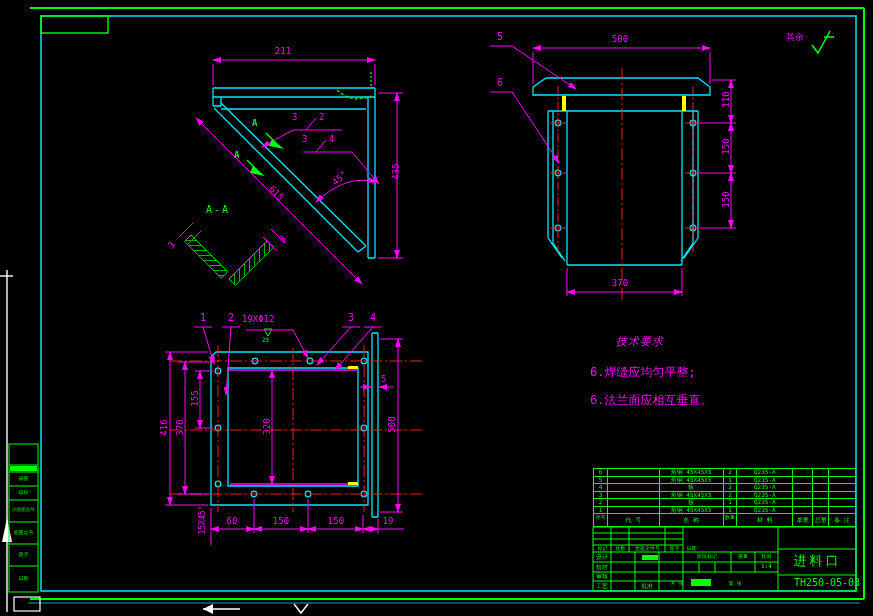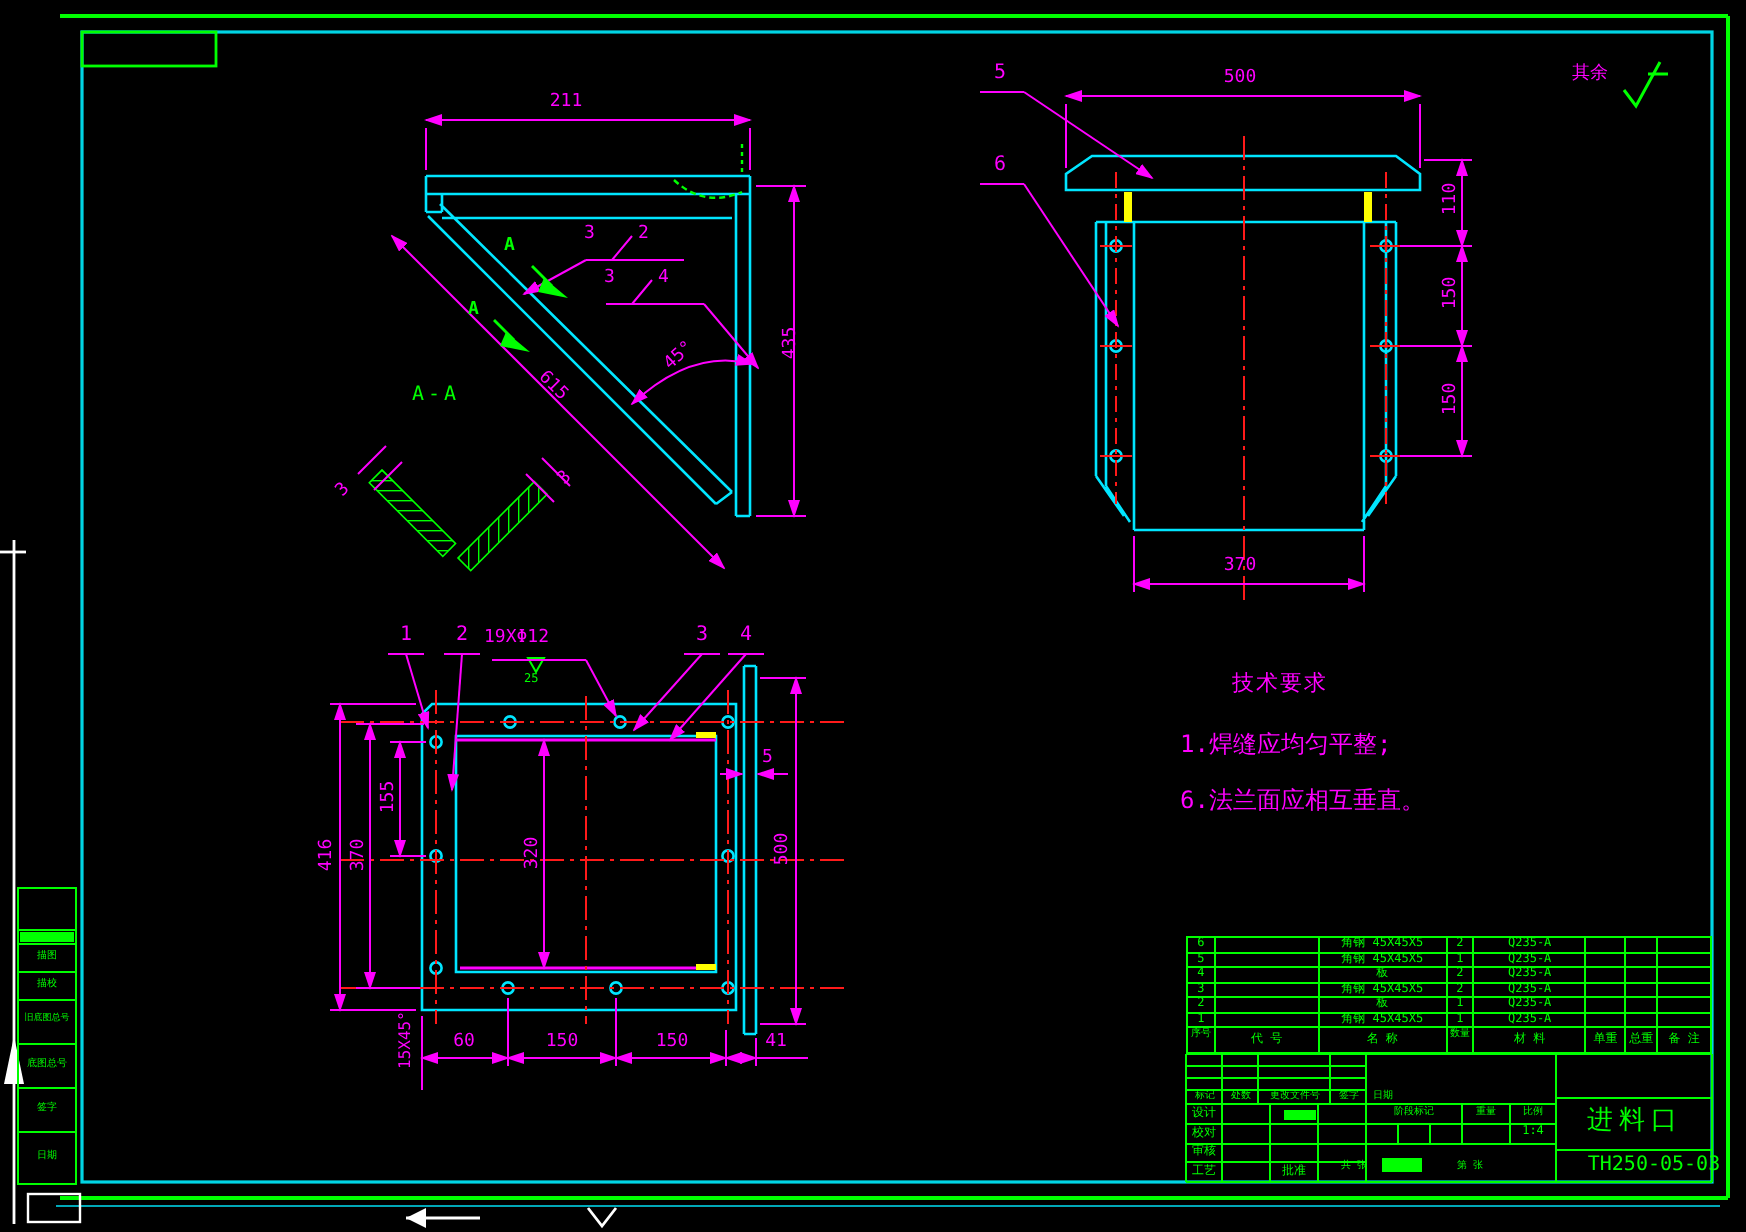--- a/index.html
+++ b/index.html
@@ -224,21 +224,21 @@
 <div class="t c" style="left:263px;top:47px;width:40px;">211</div>
 <div class="t c rot" style="left:381px;top:167px;width:30px;">435</div>
 <div class="t c r45" style="left:261px;top:189px;width:30px;">615</div>
 <div class="t c rm42" style="left:325px;top:174px;width:30px;">45°</div>
 <div class="t" style="left:292px;top:113px;">3</div>
 <div class="t" style="left:319px;top:113px;">2</div>
 <div class="t" style="left:302px;top:135px;">3</div>
 <div class="t" style="left:329px;top:135px;">4</div>
 <div class="t g" style="left:252px;top:119px;font-weight:bold;">A</div>
 <div class="t g" style="left:234px;top:151px;font-weight:bold;">A</div>
-<div class="t g" style="left:206px;top:193px;font-size:10px;letter-spacing:2px;">A-A</div>
+<div class="t g" style="left:206px;top:205px;font-size:10px;letter-spacing:2px;">A-A</div>
 <div class="t c rm45" style="left:166px;top:241px;width:12px;">3</div>
 <div class="t c rm45" style="left:277px;top:235px;width:12px;">3</div>
 
 <div class="t c" style="left:490px;top:32px;width:20px;font-size:10px;">5</div>
 <div class="t c" style="left:490px;top:78px;width:20px;font-size:10px;">6</div>
 <div class="t c" style="left:600px;top:35px;width:40px;">500</div>
 <div class="t c rot" style="left:711px;top:95px;width:30px;">110</div>
 <div class="t c rot" style="left:711px;top:142px;width:30px;">150</div>
 <div class="t c rot" style="left:711px;top:195px;width:30px;">150</div>
 <div class="t c" style="left:600px;top:279px;width:40px;">370</div>
@@ -251,26 +251,26 @@
 <div class="t g" style="left:262px;top:337px;font-size:6px;">25</div>
 <div class="t c rot" style="left:149px;top:423px;width:30px;">416</div>
 <div class="t c rot" style="left:165px;top:423px;width:30px;">370</div>
 <div class="t c rot" style="left:180px;top:394px;width:30px;">155</div>
 <div class="t c rot" style="left:252px;top:422px;width:30px;">320</div>
 <div class="t c rot" style="left:377px;top:420px;width:30px;">500</div>
 <div class="t" style="left:381px;top:375px;">5</div>
 <div class="t c" style="left:212px;top:517px;width:40px;">60</div>
 <div class="t c" style="left:261px;top:517px;width:40px;">150</div>
 <div class="t c" style="left:316px;top:517px;width:40px;">150</div>
-<div class="t c" style="left:368px;top:517px;width:40px;">41</div>
+<div class="t c" style="left:368px;top:517px;width:40px;">19</div>
 <div class="t c rot" style="left:181px;top:516px;width:44px;font-size:8px;">15X45°</div>
 
 <div class="t" style="left:786px;top:33px;">其余</div>
-<div class="t" style="left:616px;top:336px;font-size:11px;letter-spacing:1px;">技术要求</div>
-<div class="t" style="left:590px;top:366px;font-size:12px;">1.焊缝应均匀平整;</div>
+<div class="t" style="left:616px;top:336px;font-size:11px;letter-spacing:1px;font-style:italic;">技术要求</div>
+<div class="t" style="left:590px;top:366px;font-size:12px;">6.焊缝应均匀平整;</div>
 <div class="t" style="left:590px;top:394px;font-size:12px;">6.法兰面应相互垂直。</div>
 
 <div class="t g c" style="left:10px;top:476px;width:27px;font-size:5px;">描图</div>
 <div class="t g c" style="left:10px;top:490px;width:27px;font-size:5px;">描校</div>
 <div class="t g c" style="left:10px;top:508px;width:27px;font-size:4.5px;">旧底图总号</div>
 <div class="t g c" style="left:10px;top:530px;width:27px;font-size:5px;">底图总号</div>
 <div class="t g c" style="left:10px;top:552px;width:27px;font-size:5px;">签字</div>
 <div class="t g c" style="left:10px;top:576px;width:27px;font-size:5px;">日期</div>
 
 <div id="bom">

